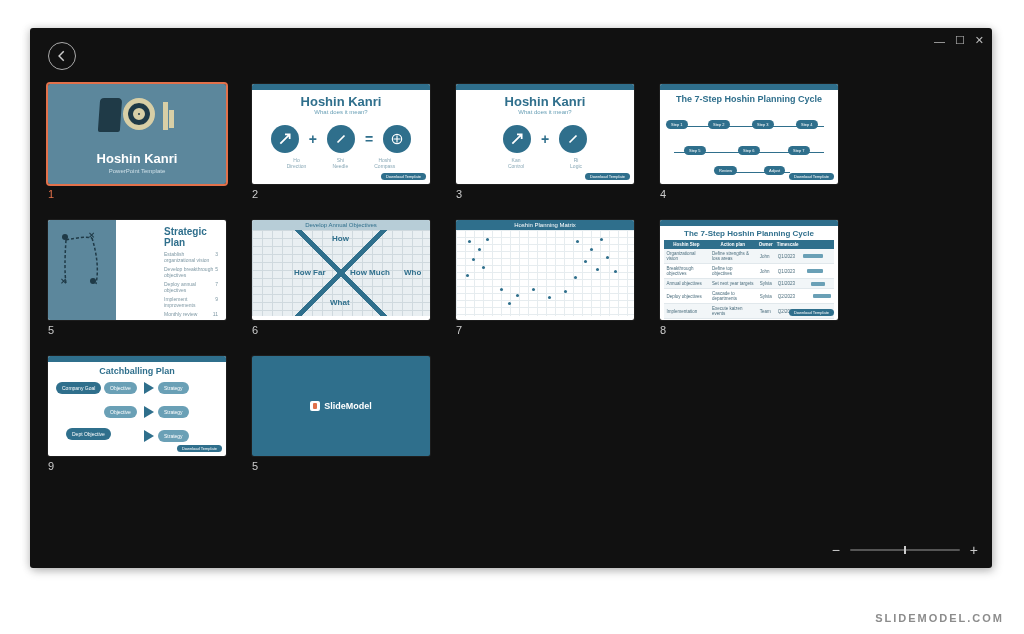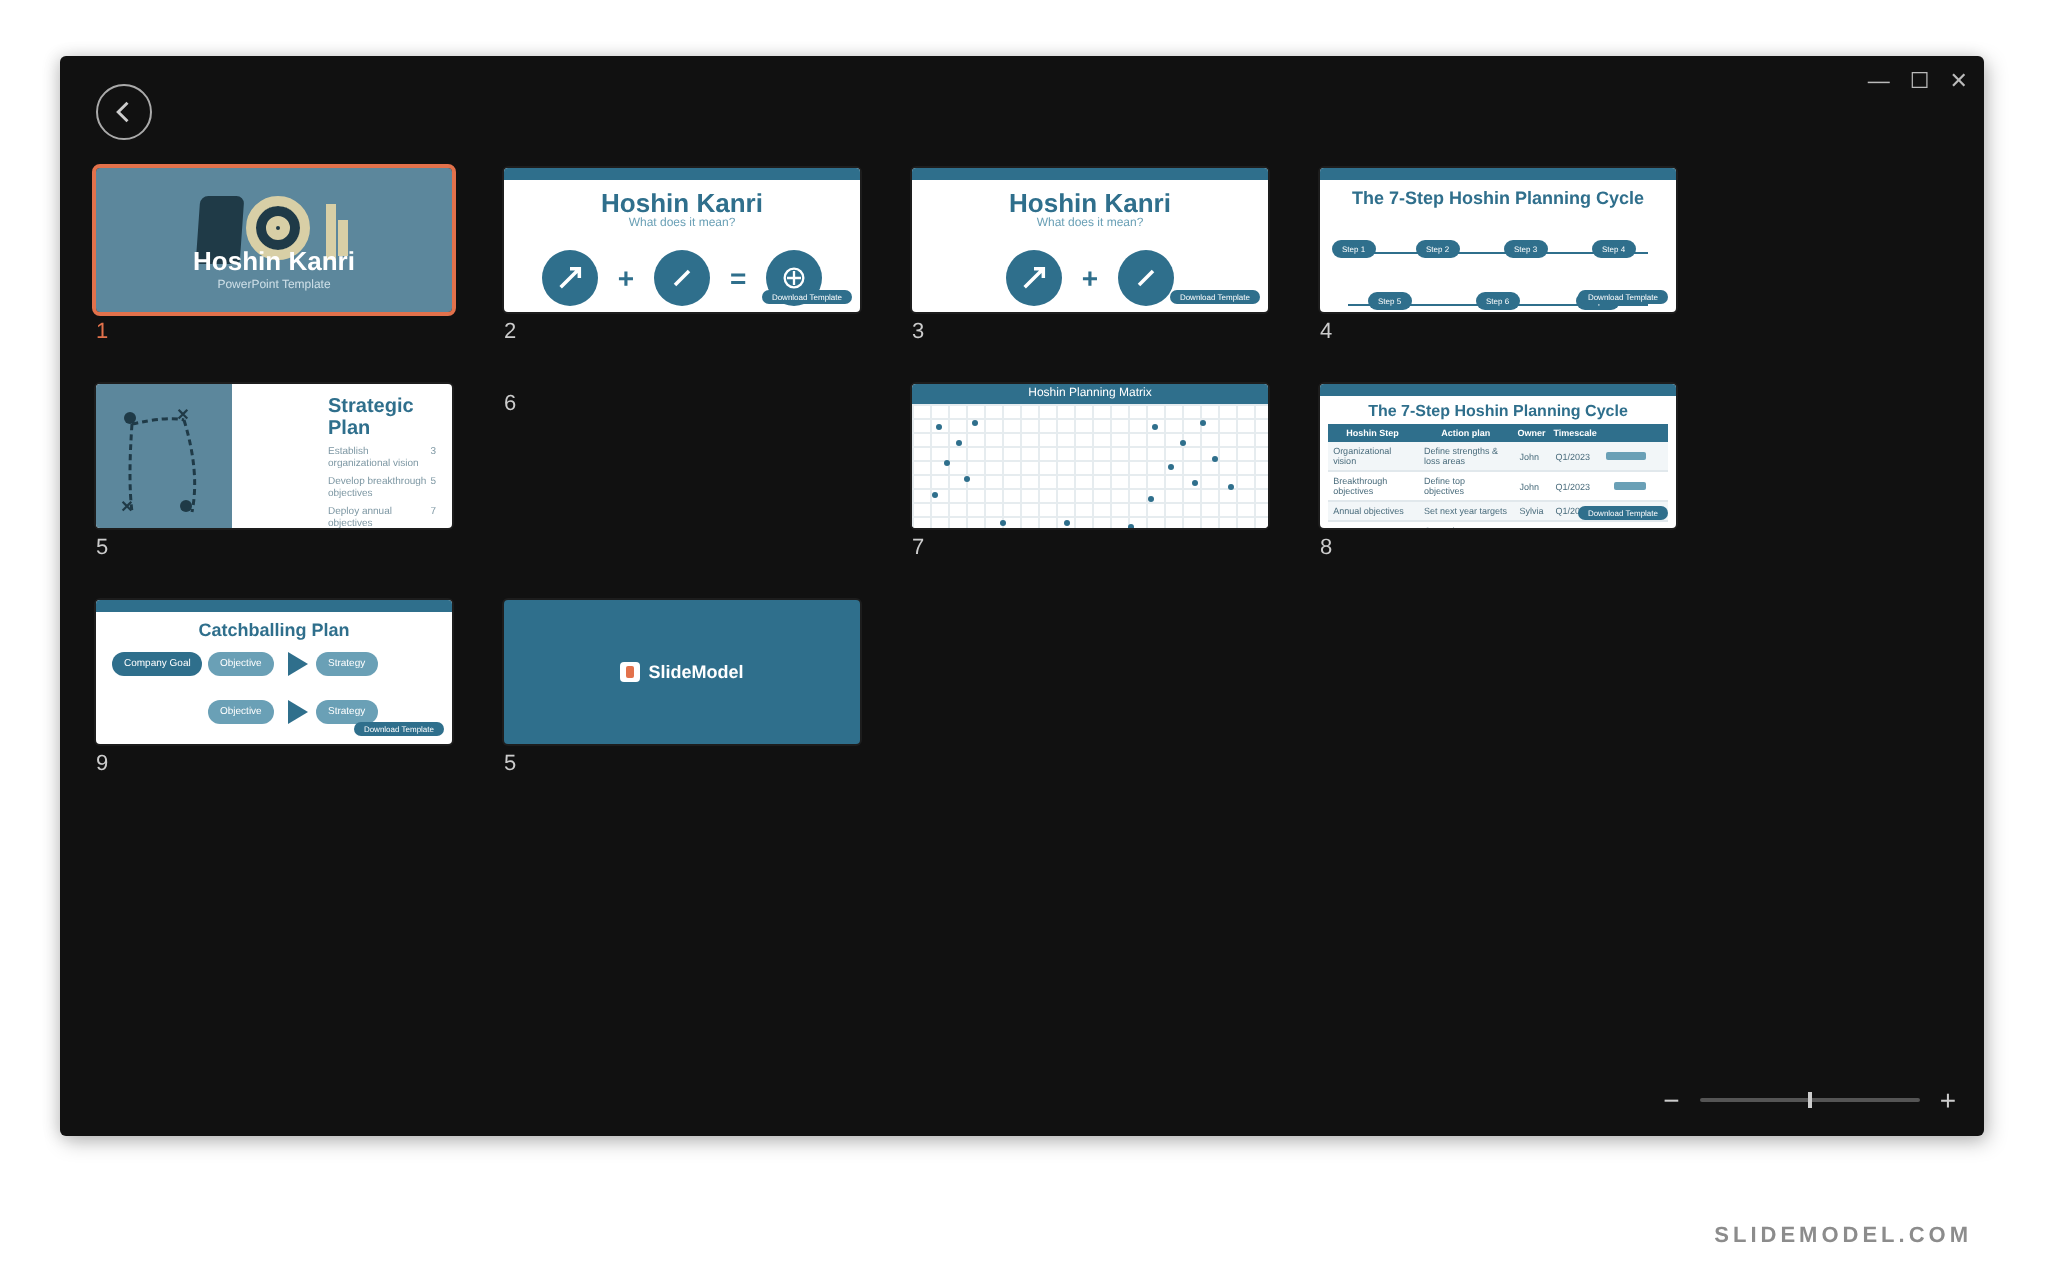--- a/index.html
+++ b/index.html
@@ -29,21 +29,21 @@
   .back-btn svg { width:14px; height:14px; }
 
   .grid {
     display:grid;
     grid-template-columns: repeat(4, 178px);
     column-gap:26px;
     row-gap:20px;
   }
   .cell { width:178px; }
   .thumb {
-    width:178px; height:72px;
+    width:178px; height:100px;
     background:#fff;
     border-radius:2px;
     overflow:hidden;
     position:relative;
     font-size:7px;
     color:#2b5a74;
     box-shadow:0 0 0 1px rgba(255,255,255,.05);
   }
   .thumb.selected { outline:2px solid #e2714b; outline-offset:0; border-radius:2px; }
   .num { color:#ccc; font-size:11px; margin-top:4px; }
@@ -136,21 +136,21 @@
   .s10 { background:#2f6f8c; display:flex; align-items:center; justify-content:center; color:#fff; }
   .s10 .logo { font-size:9px; font-weight:700; display:flex; align-items:flex-end; gap:4px;}
   .s10 .sq { width:10px; height:10px; background:#fff; border-radius:2px; display:inline-block; position:relative;}
   .s10 .sq::after { content:""; position:absolute; inset:2px 3px; background:#e2714b; border-radius:1px;}
 
   
   .zoom { position:absolute; right:14px; bottom:10px; display:flex; align-items:center; gap:10px; color:#ccc; font-size:14px;}
   .track { width:110px; height:2px; background:#555; position:relative; border-radius:1px;}
   .knob  { position:absolute; top:-3px; left:54px; width:2px; height:8px; background:#ccc; }
 
-  .watermark { position:absolute; right:38px; bottom:10px; color:#8c8c8c; font-size:11px; letter-spacing:2px; font-weight:600;margin-top:18px;}
+  .watermark { position:absolute; right:20px; bottom:10px; color:#8c8c8c; font-size:11px; letter-spacing:2px; font-weight:600;margin-top:18px;}
   .btnTag { position:absolute; right:4px; bottom:4px; background:#2f6f8c; color:#fff; font-size:4px; padding:1px 5px; border-radius:6px;}
 </style>
 </head>
 <body>
 
 <div class="outer">
   <div class="app">
 
     <div class="win-controls">
       <span>—</span>
@@ -317,20 +317,31 @@
             <div class="li">
                 <span>Annual review</span>
                 <span>12</span>
               </div>
           </div>
         </div>
         <div class="num">5</div>
       </div>
 
       <div class="cell">
+        <div class="thumb s6">
+          <div class="ti">Develop Annual Objectives</div>
+          <div class="mx">
+            <div class="diag"></div>
+            <div class="lbl" style="left:80px;top:4px">How</div>
+            <div class="lbl" style="left:42px;top:38px">How Far</div>
+            <div class="lbl" style="left:98px;top:38px">How Much</div>
+            <div class="lbl" style="left:152px;top:38px">Who</div>
+            <div class="lbl" style="left:78px;top:68px">What</div>
+          </div>
+        </div>
         <div class="num">6</div>
       </div>
 
       <div class="cell">
         <div class="thumb s7">
           <div class="tt">Hoshin Planning Matrix</div>
           <div class="pm">
 
             <div class="pt" style="left:12px;top:10px"></div>
               <div class="pt" style="left:22px;top:18px"></div>

